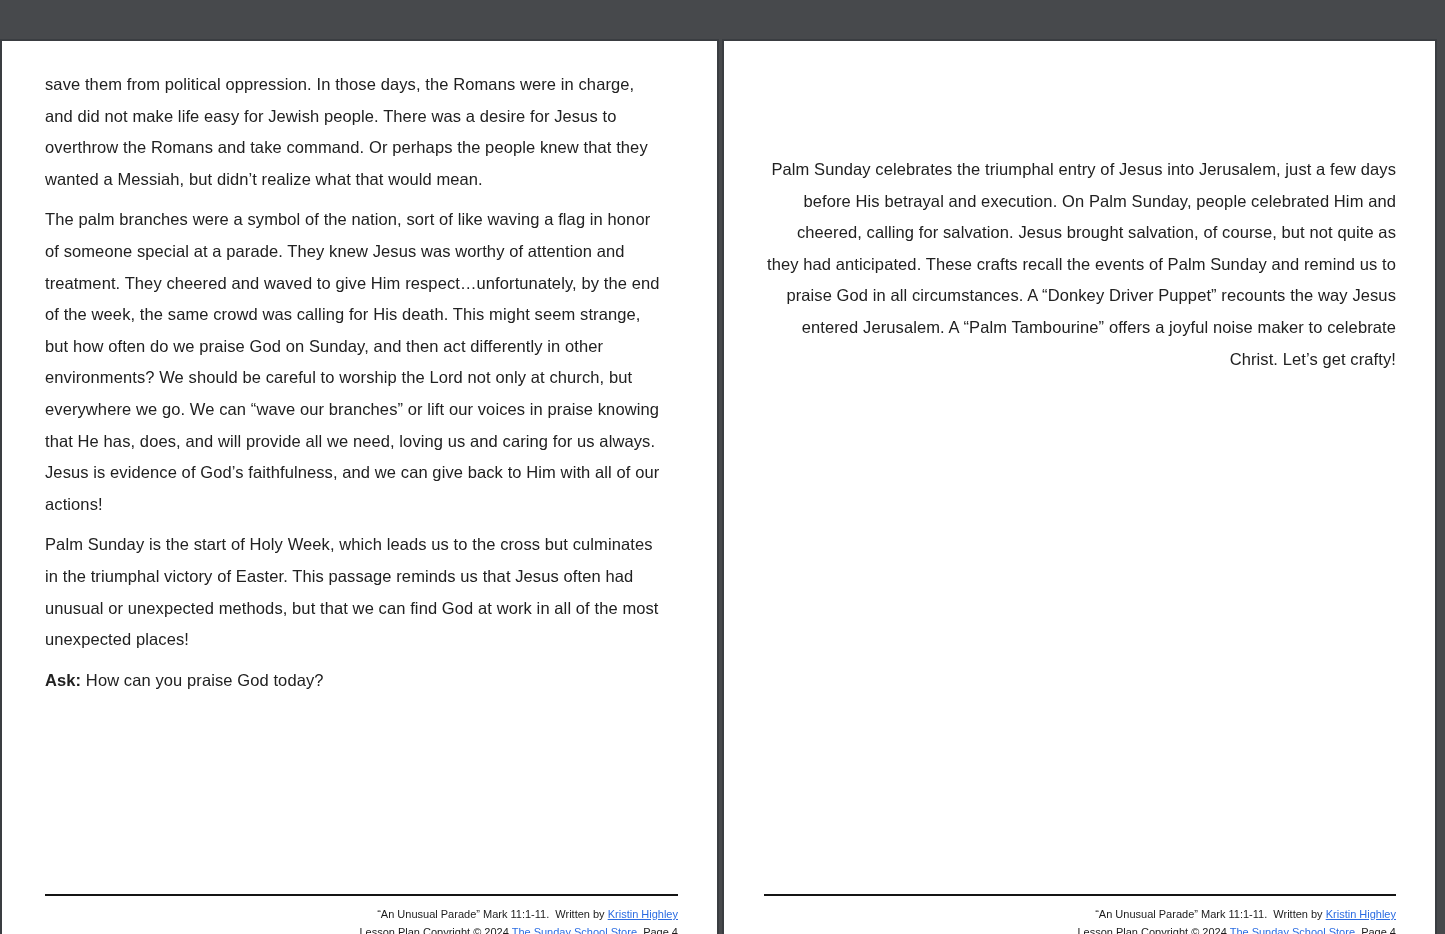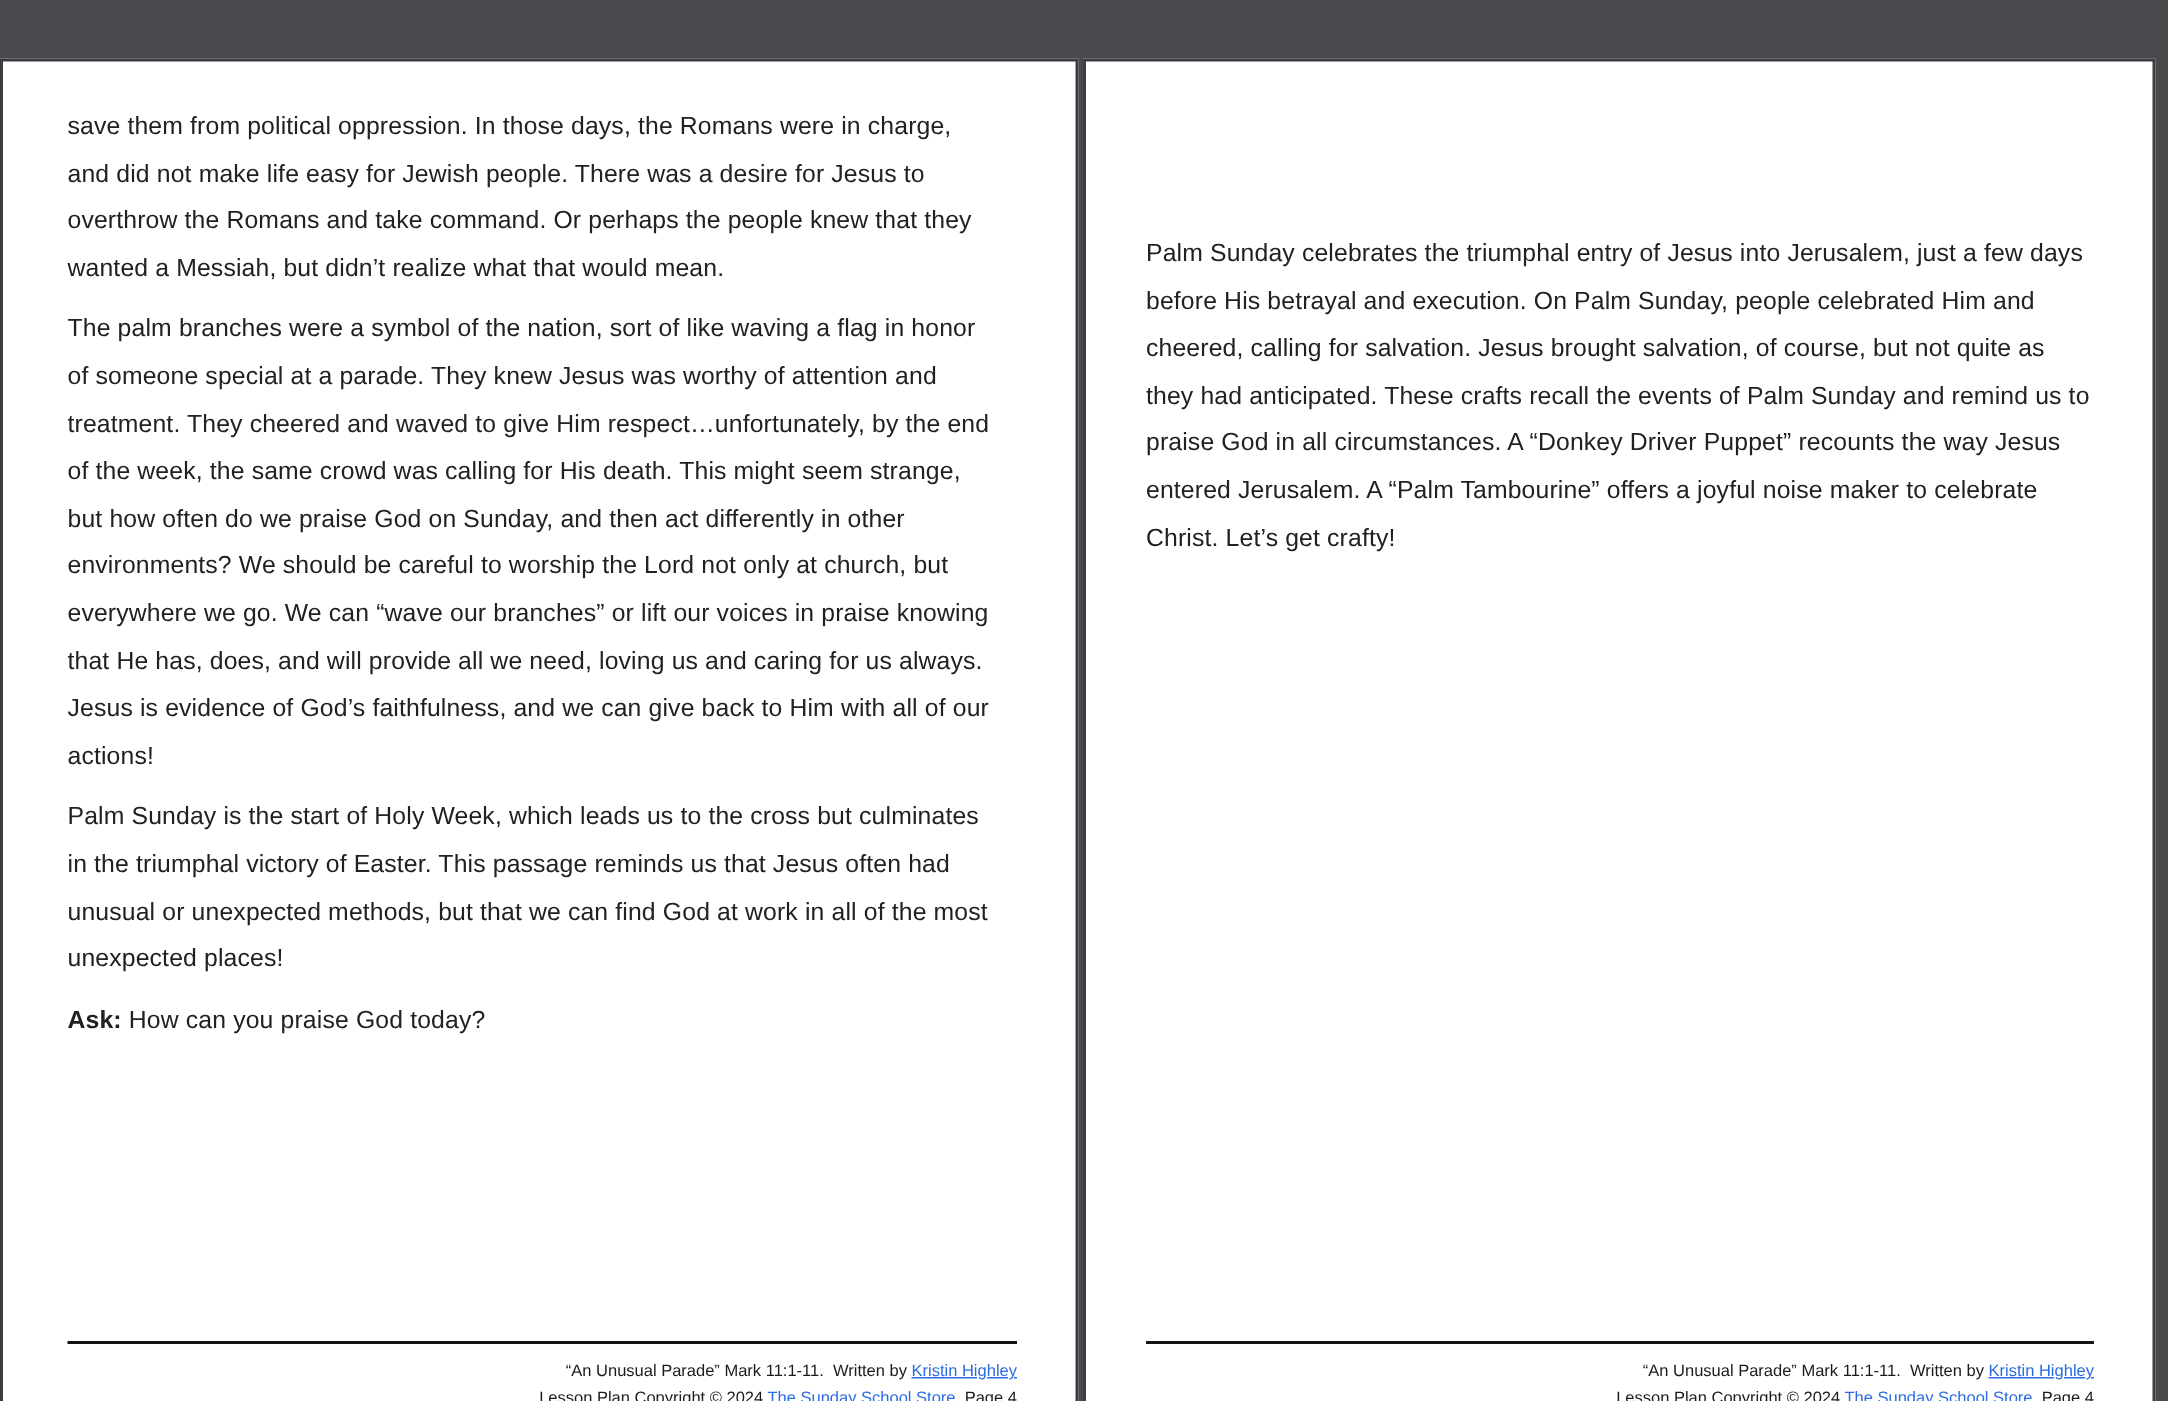--- a/index.html
+++ b/index.html
@@ -63,20 +63,21 @@
     font-size: 25px;
     font-weight: 700;
     letter-spacing: 0.2px;
     color: #17171c;
   }
   .intro {
     position: absolute;
     left: 40px;
     top: 113px;
     width: 632px;
+    text-align: right;
   }
 
   
   .footer {
     position: absolute;
     top: 853px;
   }
   .page-left  .footer { left: 43px; width: 633px; }
   .page-right .footer { left: 40px; width: 632px; }
   .footer-rule {

